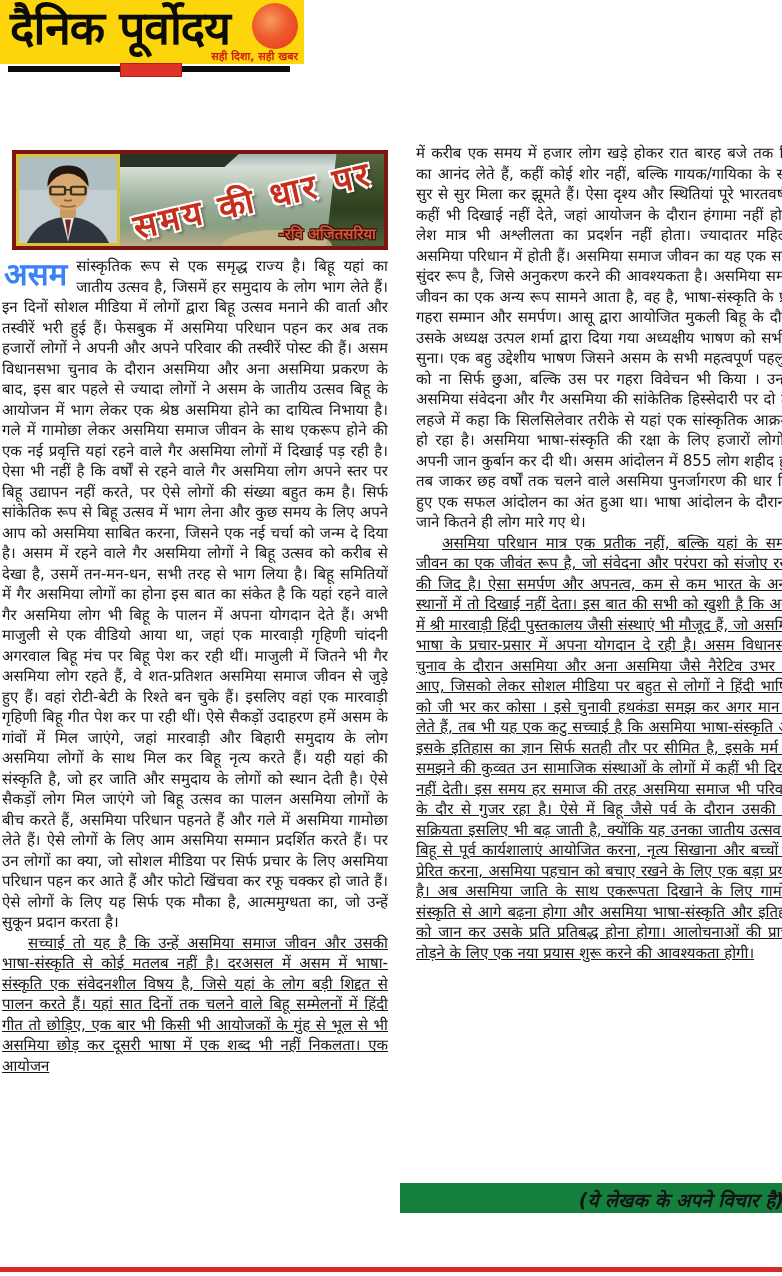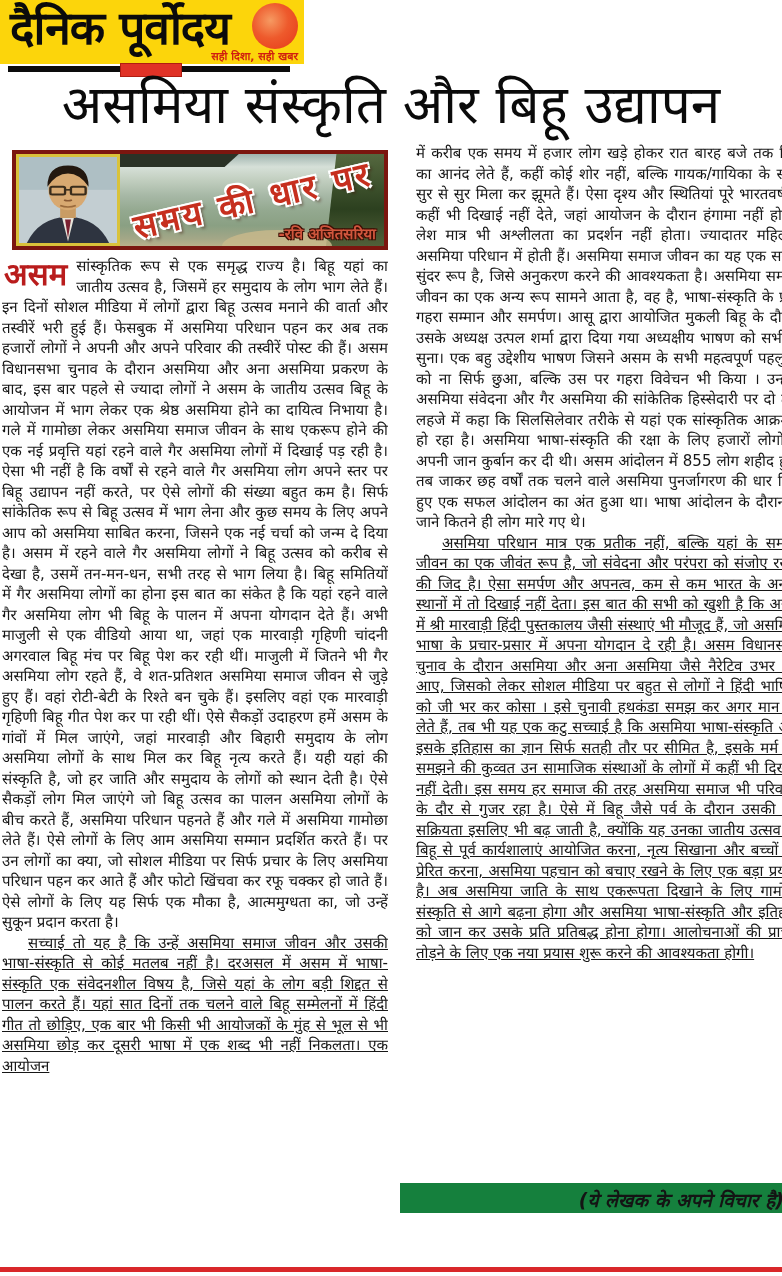--- a/index.html
+++ b/index.html
@@ -72,21 +72,21 @@
     font-size:15px;font-weight:800;color:#d0563d;white-space:nowrap;
     text-shadow:1px 1px 0 #3c0e04,-1px -1px 0 #3c0e04,1px -1px 0 #3c0e04,-1px 1px 0 #3c0e04;
   }
   
   .col{position:absolute;overflow:hidden;text-align:justify;}
   .col-left{left:2px;top:256px;width:386px;height:1008px;}
   .col-right{left:416px;top:143px;width:384px;height:1121px;}
   .para{margin:0;font-size:15px;line-height:20.5px;color:#161616;}
   .para.indent{text-indent:26px;text-decoration:underline;}
   .lead-word{
-    float:left;font-size:31px;line-height:30px;font-weight:800;color:#b91c1c;
+    float:left;font-size:31px;line-height:30px;font-weight:800;color:#3b82f6;
     padding:3px 9px 2px 2px;
   }
   
   .signature{
     position:absolute;left:400px;top:1183px;width:384px;background:#15803d;z-index:3;
     text-align:right;padding-top:4px;
   }
   .closing{font-size:19px;font-weight:800;font-style:italic;line-height:26px;}
   .contact{font-size:18px;font-style:italic;line-height:26px;color:#1a1a1a;}
   
@@ -99,21 +99,20 @@
 
   <header class="masthead">
     <div class="sun"></div>
     <div class="mast-title">दैनिक पूर्वोदय</div>
     <div class="mast-tagline">सही दिशा, सही खबर</div>
   </header>
   <div class="mast-rule">
     <div class="mast-ribbon"></div>
   </div>
 
-  <h1 class="headline">असमिया संस्कृति और बिहू उद्यापन</h1>
 
   <div class="banner">
     <div class="author-photo">
       <svg viewBox="0 0 100 110" preserveAspectRatio="none">
         <rect width="100" height="110" fill="#c3ced2"></rect>
         <rect width="100" height="42" fill="#aebfc4"></rect>
         <path d="M8 110 Q20 78 50 76 Q80 78 92 110 Z" fill="#2e3440"></path>
         <path d="M44 78 L50 108 L56 78 Z" fill="#e8e4da"></path>
         <path d="M47 80 L50 104 L53 80 Z" fill="#7a2030"></path>
         <rect x="42" y="60" width="16" height="18" fill="#c99c64"></rect>

